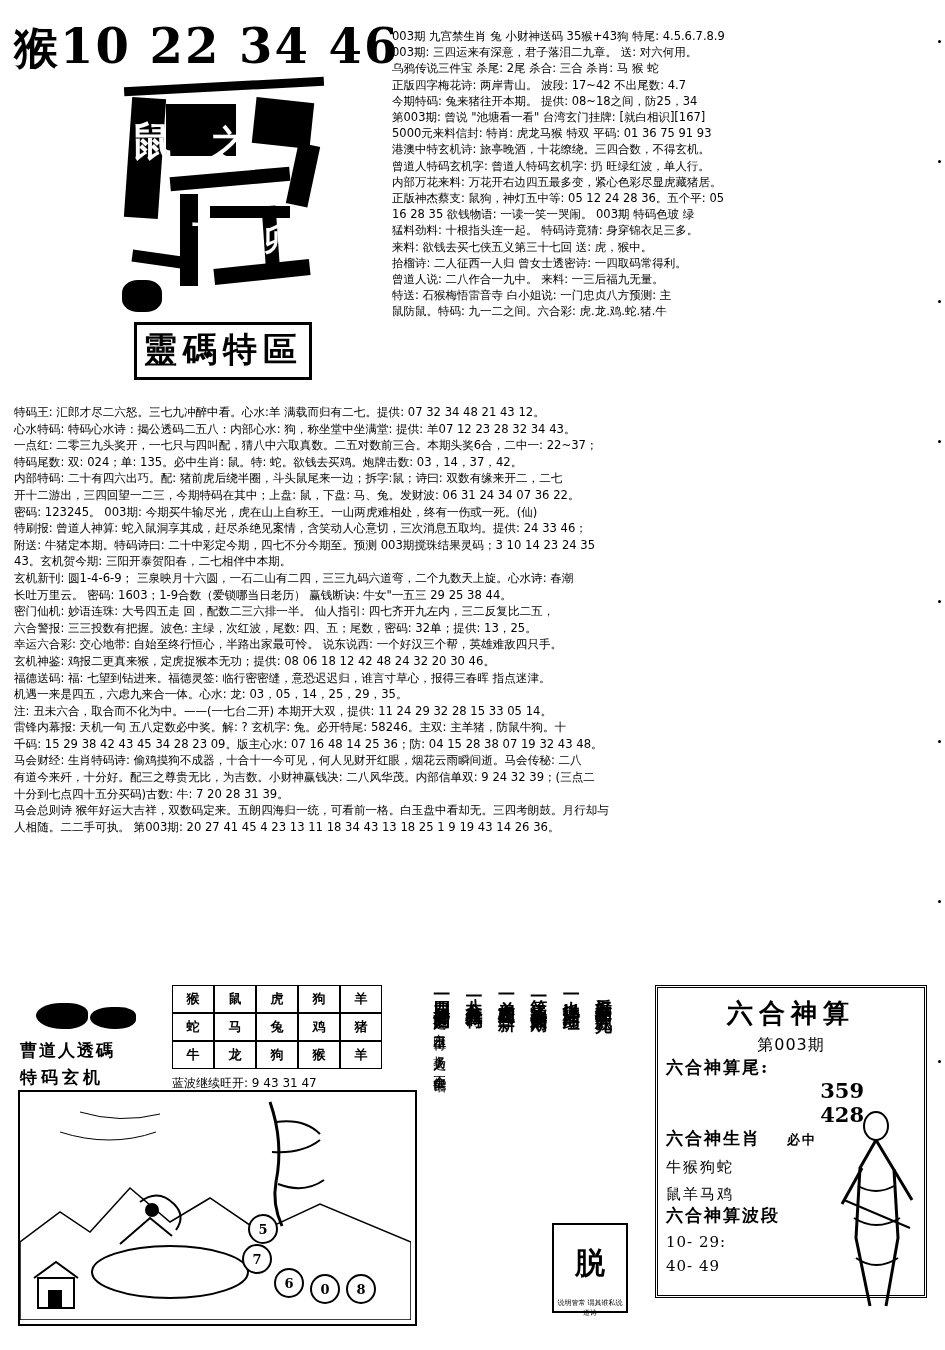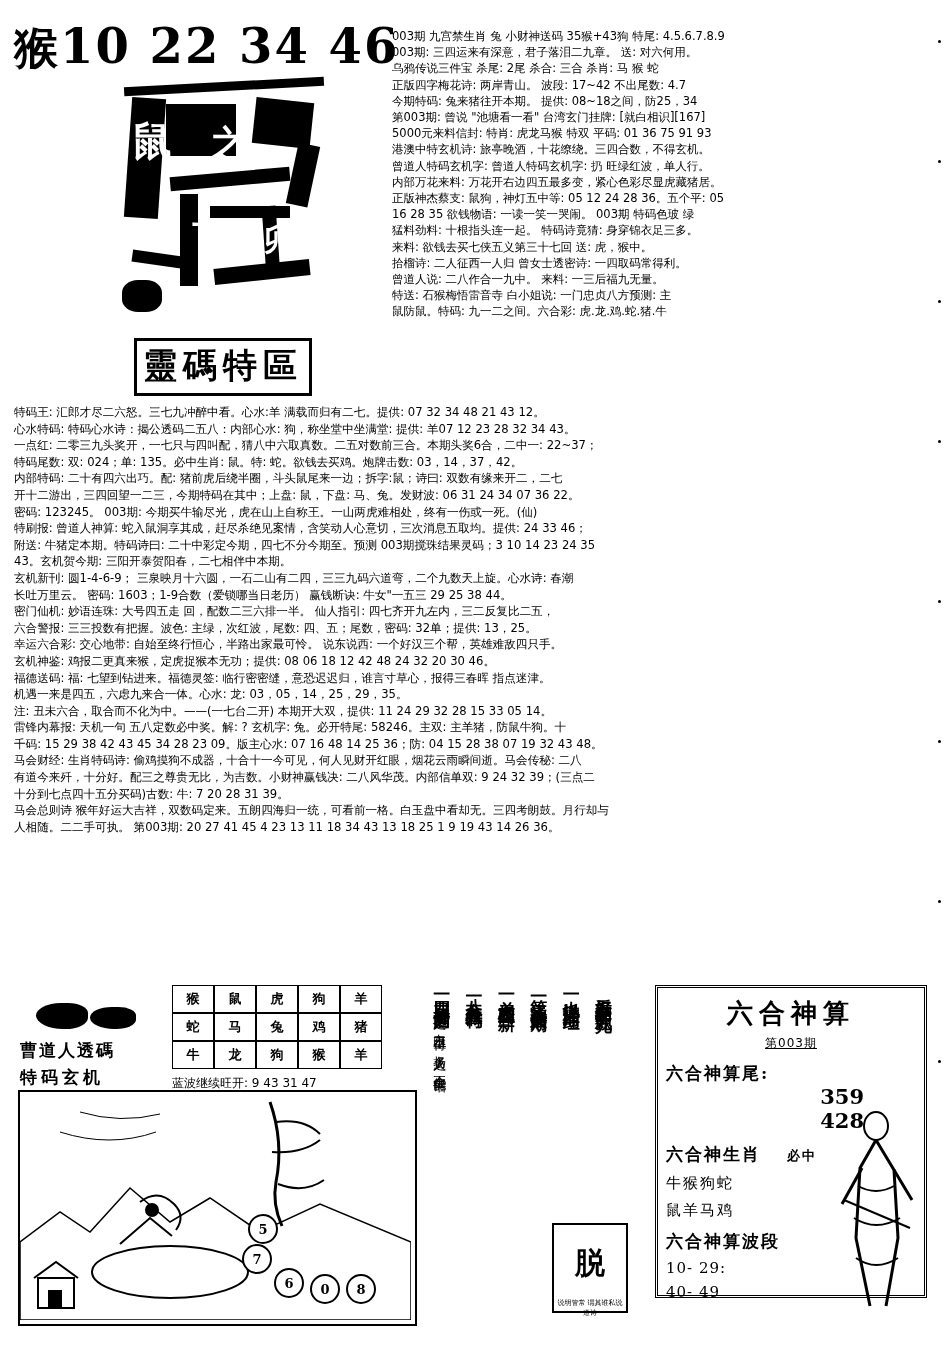--- a/index.html
+++ b/index.html
@@ -8,21 +8,21 @@
 
   
   .header{position:absolute;left:0;top:0;width:945px;height:400px;}
   .hdr-left{position:absolute;left:14px;top:22px;width:370px;height:370px;}
   .hdr-title{font-family:"DejaVu Serif",serif;font-weight:bold;font-size:44px;letter-spacing:2px;line-height:1;white-space:nowrap;}
   .hdr-title .num{font-size:48px;}
   .seal{position:absolute;left:100px;top:52px;width:230px;height:240px;border:0;}
   .seal-inner{position:absolute;left:0;top:0;width:230px;height:240px;}
   .seal-char{position:absolute;font-family:"DejaVu Serif",serif;font-weight:bold;color:#000;}
   .brush{position:absolute;background:#000;}
-  .hdr-logo{position:absolute;left:120px;top:316px;font-family:"DejaVu Serif",serif;font-weight:bold;font-size:34px;letter-spacing:6px;
+  .hdr-logo{position:absolute;left:120px;top:300px;font-family:"DejaVu Serif",serif;font-weight:bold;font-size:34px;letter-spacing:6px;
     border:3px solid #000;padding:2px 6px 4px 6px;background:#fff;}
   .hdr-logo span{display:inline-block;}
 
   .hdr-right{position:absolute;left:392px;top:28px;width:540px;}
   .hdr-right .line{font-size:11.5px;line-height:16.2px;white-space:nowrap;font-family:"DejaVu Sans",sans-serif;}
 
   
   .body-text{position:absolute;left:14px;top:404px;width:918px;}
   .body-text .row{font-size:11.6px;line-height:16.6px;white-space:nowrap;}
 
@@ -38,22 +38,22 @@
   .bt-grid .cellrow{display:flex;}
   .bt-grid .cell{width:40px;height:26px;border:1px solid #000;font-size:13px;display:flex;align-items:center;justify-content:center;font-family:"DejaVu Serif",serif;font-weight:bold;}
   .bt-grid .blue{font-size:12px;margin-top:6px;white-space:nowrap;}
 
   .bt-poem{position:absolute;left:425px;top:0px;width:215px;height:345px;}
   .vcol{display:inline-block;vertical-align:top;writing-mode:vertical-rl;text-orientation:upright;font-family:"DejaVu Serif",serif;font-weight:bold;font-size:17px;line-height:1.25;letter-spacing:2px;margin-left:6px;}
   .vcol.small{font-size:13px;font-weight:normal;letter-spacing:1px;}
 
   .bt-box{position:absolute;left:655px;top:0px;width:272px;height:313px;border:3px double #000;padding:4px 8px;box-sizing:border-box;}
   .bt-box .bx-title{font-family:"DejaVu Serif",serif;font-weight:bold;font-size:26px;letter-spacing:6px;text-align:center;margin-top:4px;}
-  .bt-box .bx-sub{font-size:12px;text-align:center;margin-top:4px;letter-spacing:1px;text-decoration:underline;}
-  .bt-box .bx-row{font-family:"DejaVu Serif",serif;font-weight:bold;font-size:17px;margin-top:10px;letter-spacing:2px;}
+  .bt-box .bx-sub{font-size:16px;text-align:center;margin-top:4px;letter-spacing:1px;}
+  .bt-box .bx-row{font-family:"DejaVu Serif",serif;font-weight:bold;font-size:17px;letter-spacing:2px;}
   .bt-box .bx-nums{font-family:"DejaVu Serif",serif;font-weight:bold;font-size:21px;text-align:right;padding-right:52px;line-height:1.15;}
   .bt-box .bx-small{font-size:15px;font-family:"DejaVu Serif",serif;font-weight:normal;letter-spacing:2px;margin-top:8px;}
   .bt-box .bx-range{font-family:"DejaVu Serif",serif;font-size:15px;margin-top:6px;letter-spacing:1px;}
   .figure{position:absolute;right:8px;top:120px;width:80px;height:200px;}
 
   .bt-pic{position:absolute;left:18px;top:105px;width:395px;height:232px;border:2px solid #000;overflow:hidden;background:#fff;}
   .ball{position:absolute;width:26px;height:26px;border-radius:50%;border:2px solid #000;background:#fff;font-size:13px;display:flex;align-items:center;justify-content:center;font-family:"DejaVu Serif",serif;font-weight:bold;}
 
   .bt-stamp{position:absolute;left:552px;top:238px;width:72px;height:86px;border:2px solid #000;text-align:center;}
   .bt-stamp .ch{font-family:"DejaVu Serif",serif;font-weight:bold;font-size:30px;margin-top:18px;}

